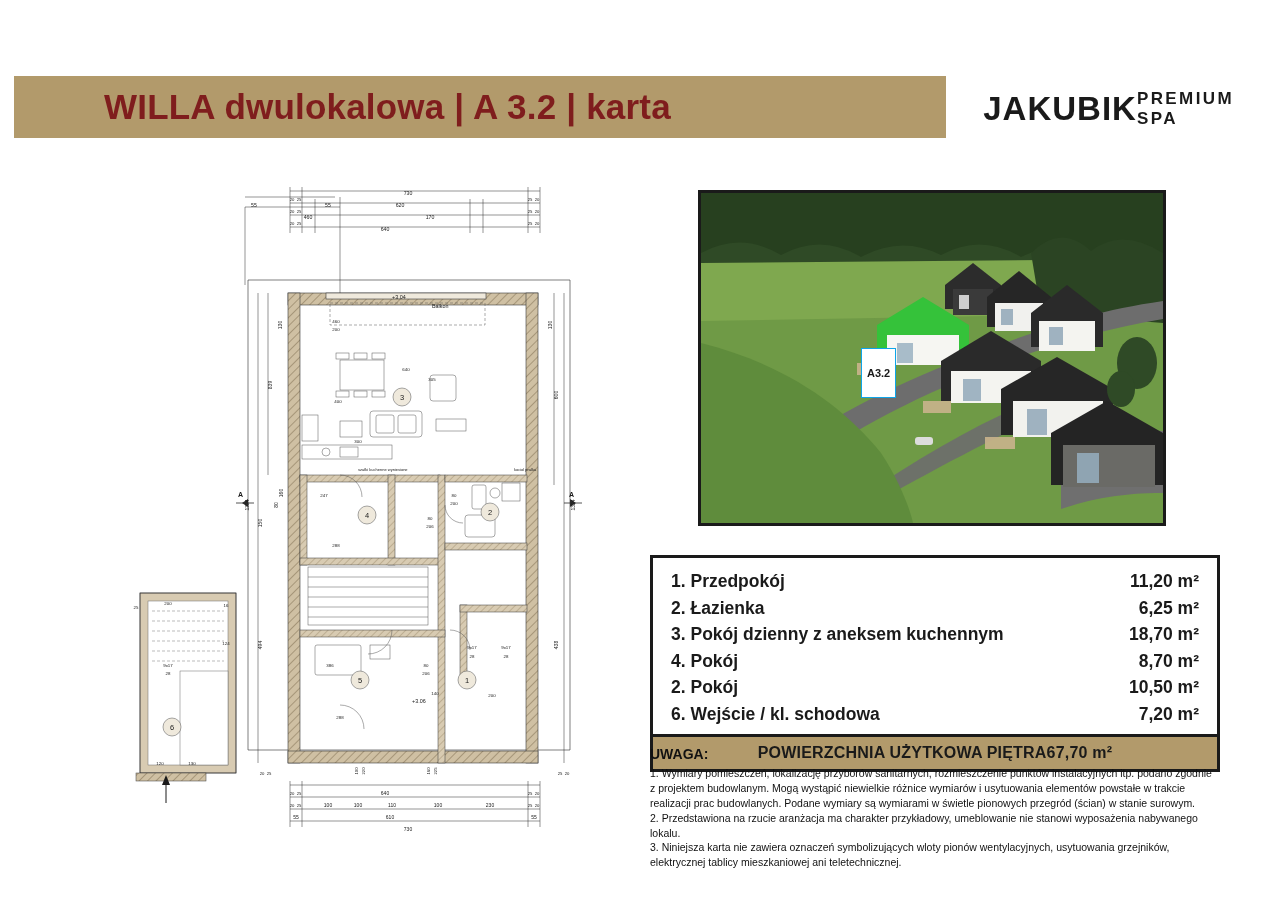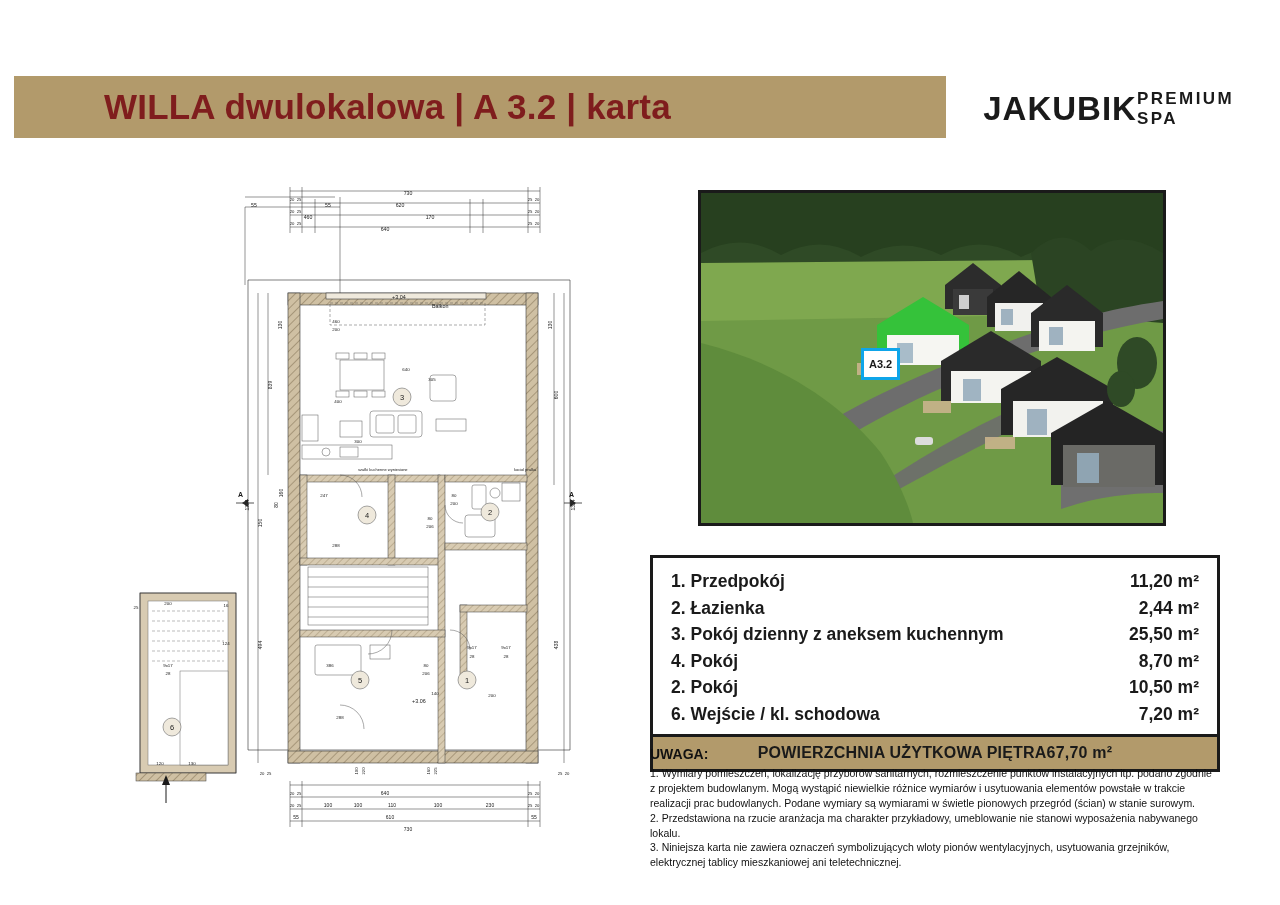--- a/index.html
+++ b/index.html
@@ -40,22 +40,22 @@
   
   .photo{
     position:absolute;left:698px;top:190px;width:462px;height:330px;
     border:3px solid #1a1a1a;
     overflow:hidden;
     background:#4f7a3a;
   }
   .photo svg{display:block;width:100%;height:100%;}
   .photo .tag{
     position:absolute;left:160px;top:155px;
-    background:#fff;border:3px solid #0ea5e9;
-    font-size:11px;font-weight:bold;padding:7px 5px;
+    background:#fff;border:1px solid #0ea5e9;
+    font-size:11px;font-weight:bold;padding:18px 5px;
   }
 
   
   .legend{
     position:absolute;left:650px;top:555px;width:564px;
     border:3px solid #1a1a1a;
     background:#fff;
   }
   .legend ul{list-style:none;margin:0;padding:10px 18px 6px 18px;}
   .legend li{
@@ -487,25 +487,25 @@
   </div>
 
   <div class="legend">
     <ul>
       <li>
         <span class="nm">1. Przedpokój</span>
         <span class="ar">11,20 m²</span>
       </li>
       <li>
         <span class="nm">2. Łazienka</span>
-        <span class="ar">2,44 m²</span>
+        <span class="ar">6,25 m²</span>
       </li>
       <li>
         <span class="nm">3. Pokój dzienny z aneksem kuchennym</span>
-        <span class="ar">25,50 m²</span>
+        <span class="ar">18,70 m²</span>
       </li>
       <li>
         <span class="nm">4. Pokój</span>
         <span class="ar">8,70 m²</span>
       </li>
       <li>
         <span class="nm">2. Pokój</span>
         <span class="ar">10,50 m²</span>
       </li>
       <li>

